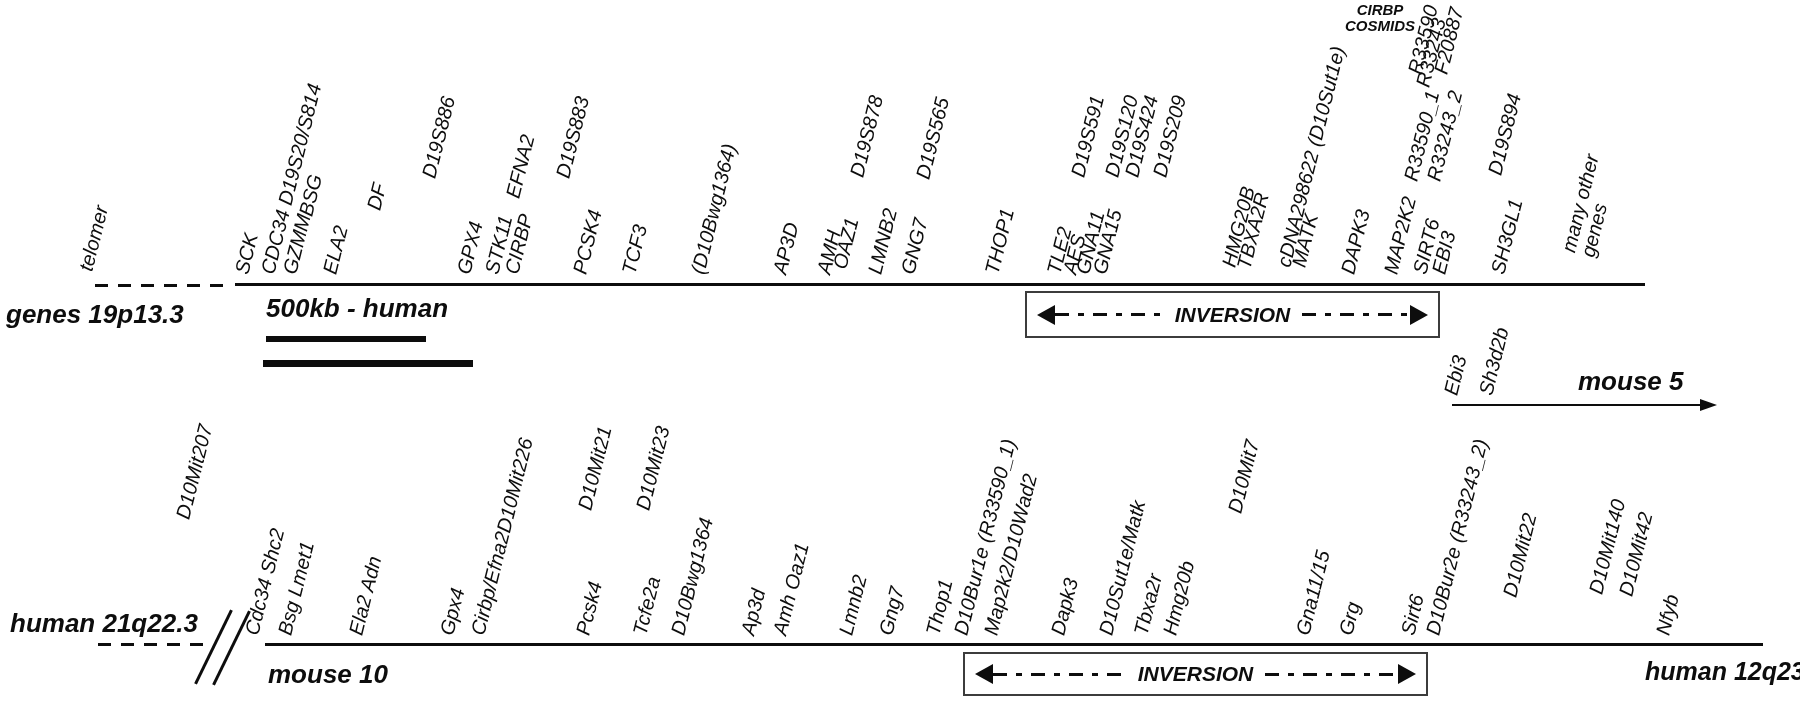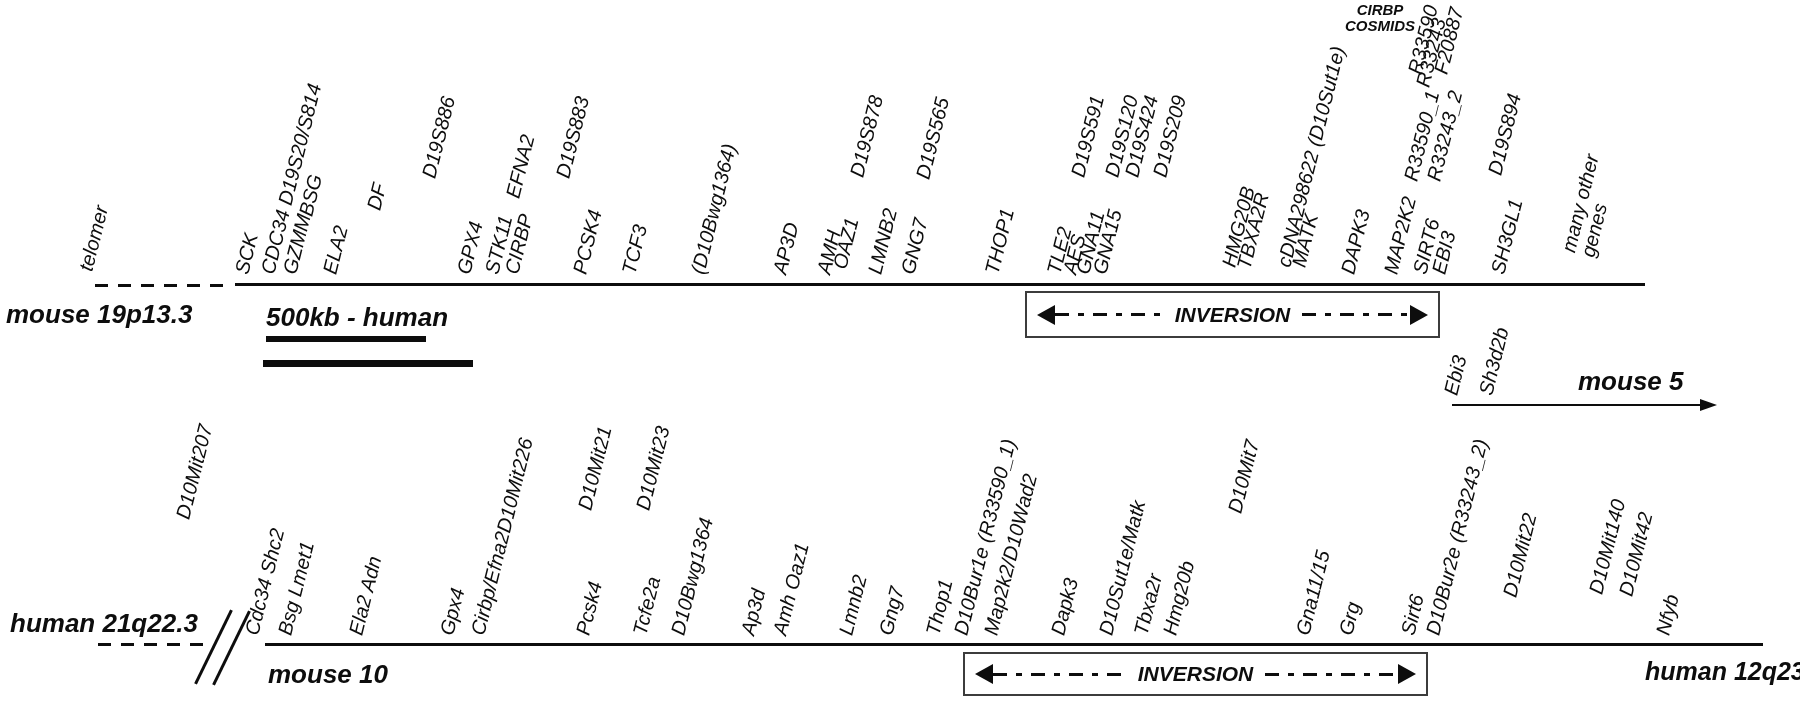--- a/index.html
+++ b/index.html
@@ -83,23 +83,23 @@
       <span class="glabel" style="left: 1450px; top: 56px;">F20887</span>
       <span class="glabel" style="left: 1507px; top: 256px;">SH3GL1</span>
       <span class="glabel" style="left: 1504px; top: 157px;">D19S894</span>
       <span class="glabel" style="left: 1597px; top: 219px;">many other
 genes</span>
     </div>
 
   <div class="dashline" style="left:95px;top:284px;width:137px;"></div>
   <div class="hline" style="left:235px;top:283px;width:1410px;"></div>
 
-  <div class="hdr" style="left:6px;top:300px;">mouse 19p13.3</div>
+  <div class="hdr" style="left:6px;top:300px;">genes 19p13.3</div>
 
-  <div class="scale-text" style="left:266px;top:303px;">500kb - human</div>
+  <div class="scale-text" style="left:266px;top:294px;">500kb - human</div>
   <div class="bar" style="left:266px;top:336px;width:160px;height:6px;"></div>
   <div class="bar" style="left:263px;top:360px;width:210px;height:7px;"></div>
 
   <div class="invbox" style="left:1025px;top:291px;width:415px;height:47px;">
     <span class="arr arr-l"></span>
     <span class="invdash"></span>
     <span class="invlabel">INVERSION</span>
     <span class="invdash"></span>
     <span class="arr arr-r"></span>
   </div>

